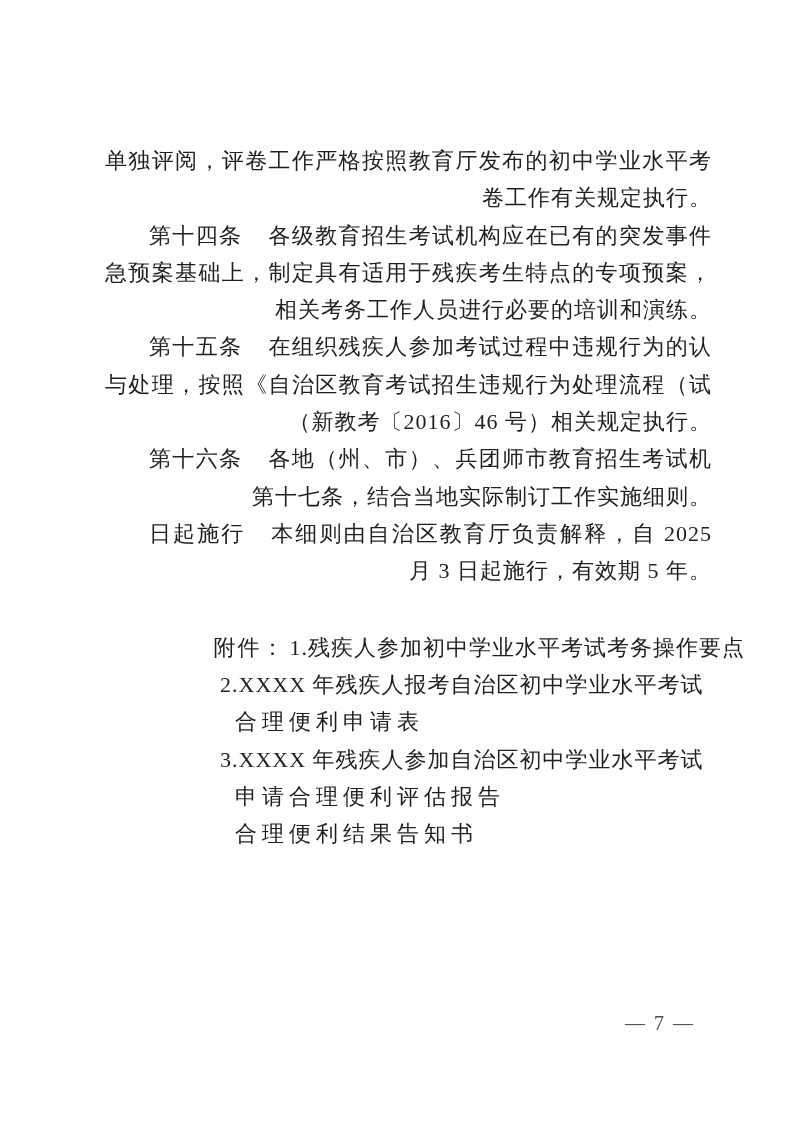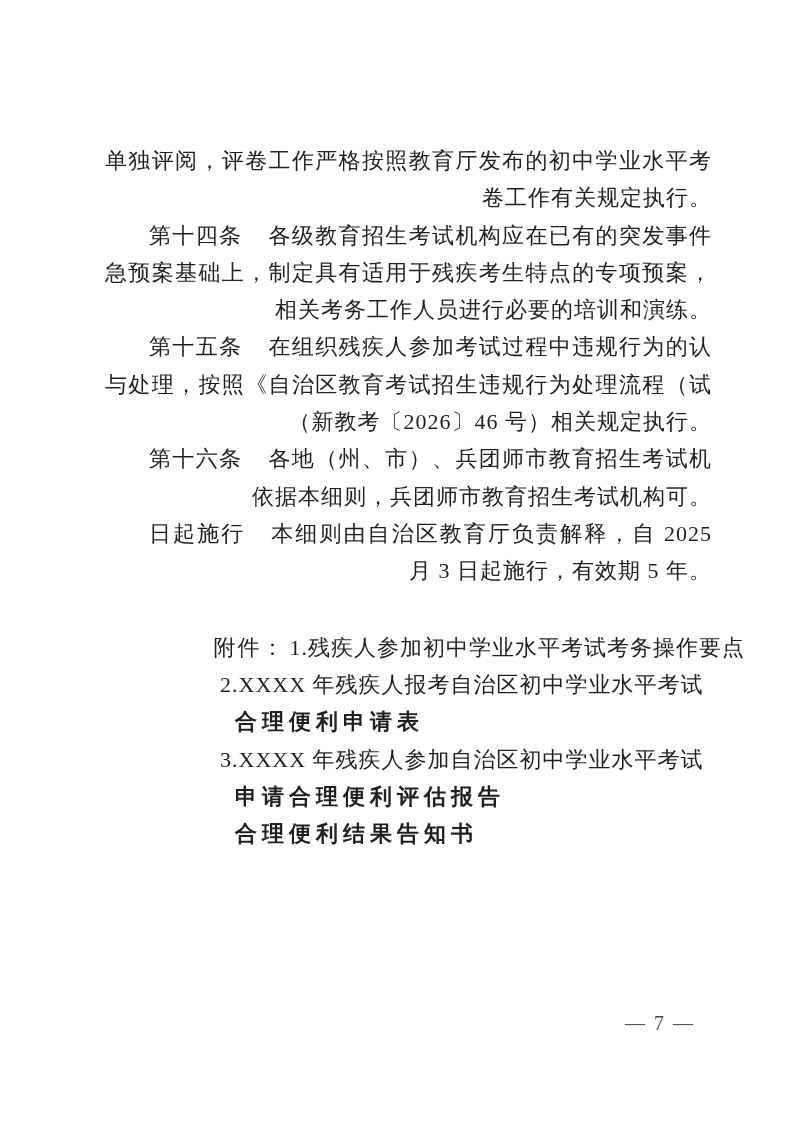--- a/index.html
+++ b/index.html
@@ -53,21 +53,21 @@
     width: 640px;
     font-size: 22px;
     line-height: 37.2px;
   }
   .arow {
     height: 37.2px;
     white-space: nowrap;
   }
   .a-first { padding-left: 47px; letter-spacing: 1px; text-align: right; }
   .a-item  { padding-left: 115px; letter-spacing: 1px; }
-  .a-cont  { padding-left: 130px; letter-spacing: 5px; font-weight: bold; }
+  .a-cont  { padding-left: 130px; letter-spacing: 5px; }
   .alabel  { margin-right: 4px; letter-spacing: 2px; }
   
   .page-num {
     position: absolute;
     top: 1012px;
     right: 98px;
     font-size: 20px;
     line-height: 22px;
     color: #4a4a4a;
     letter-spacing: 2px;
@@ -83,25 +83,25 @@
     <div class="ln">卷工作有关规定执行。</div>
     <div class="ln j ind">
       <span class="article-label">第十四条</span><span>各级教育招生考试机构应在已有的突发事件应</span>
     </div>
     <div class="ln j">急预案基础上，制定具有适用于残疾考生特点的专项预案，并对</div>
     <div class="ln">相关考务工作人员进行必要的培训和演练。</div>
     <div class="ln j ind">
       <span class="article-label">第十五条</span><span>在组织残疾人参加考试过程中违规行为的认定</span>
     </div>
     <div class="ln j">与处理，按照《自治区教育考试招生违规行为处理流程（试行）》</div>
-    <div class="ln">（新教考〔2026〕46 号）相关规定执行。</div>
+    <div class="ln">（新教考〔2016〕46 号）相关规定执行。</div>
     <div class="ln j ind">
       <span class="article-label">第十六条</span><span>各地（州、市）、兵团师市教育招生考试机构可</span>
     </div>
-    <div class="ln">依据本细则，兵团师市教育招生考试机构可。</div>
+    <div class="ln">第十七条，结合当地实际制订工作实施细则。</div>
     <div class="ln j ind">
       <span class="article-label">日起施行</span><span>本细则由自治区教育厅负责解释，自 2025 年 1</span>
     </div>
     <div class="ln">月 3 日起施行，有效期 5 年。</div>
   </div>
 
   <div class="attachments">
     <div class="arow a-first">
       <span class="alabel">附件：</span><span>1.残疾人参加初中学业水平考试考务操作要点</span>
     </div>

